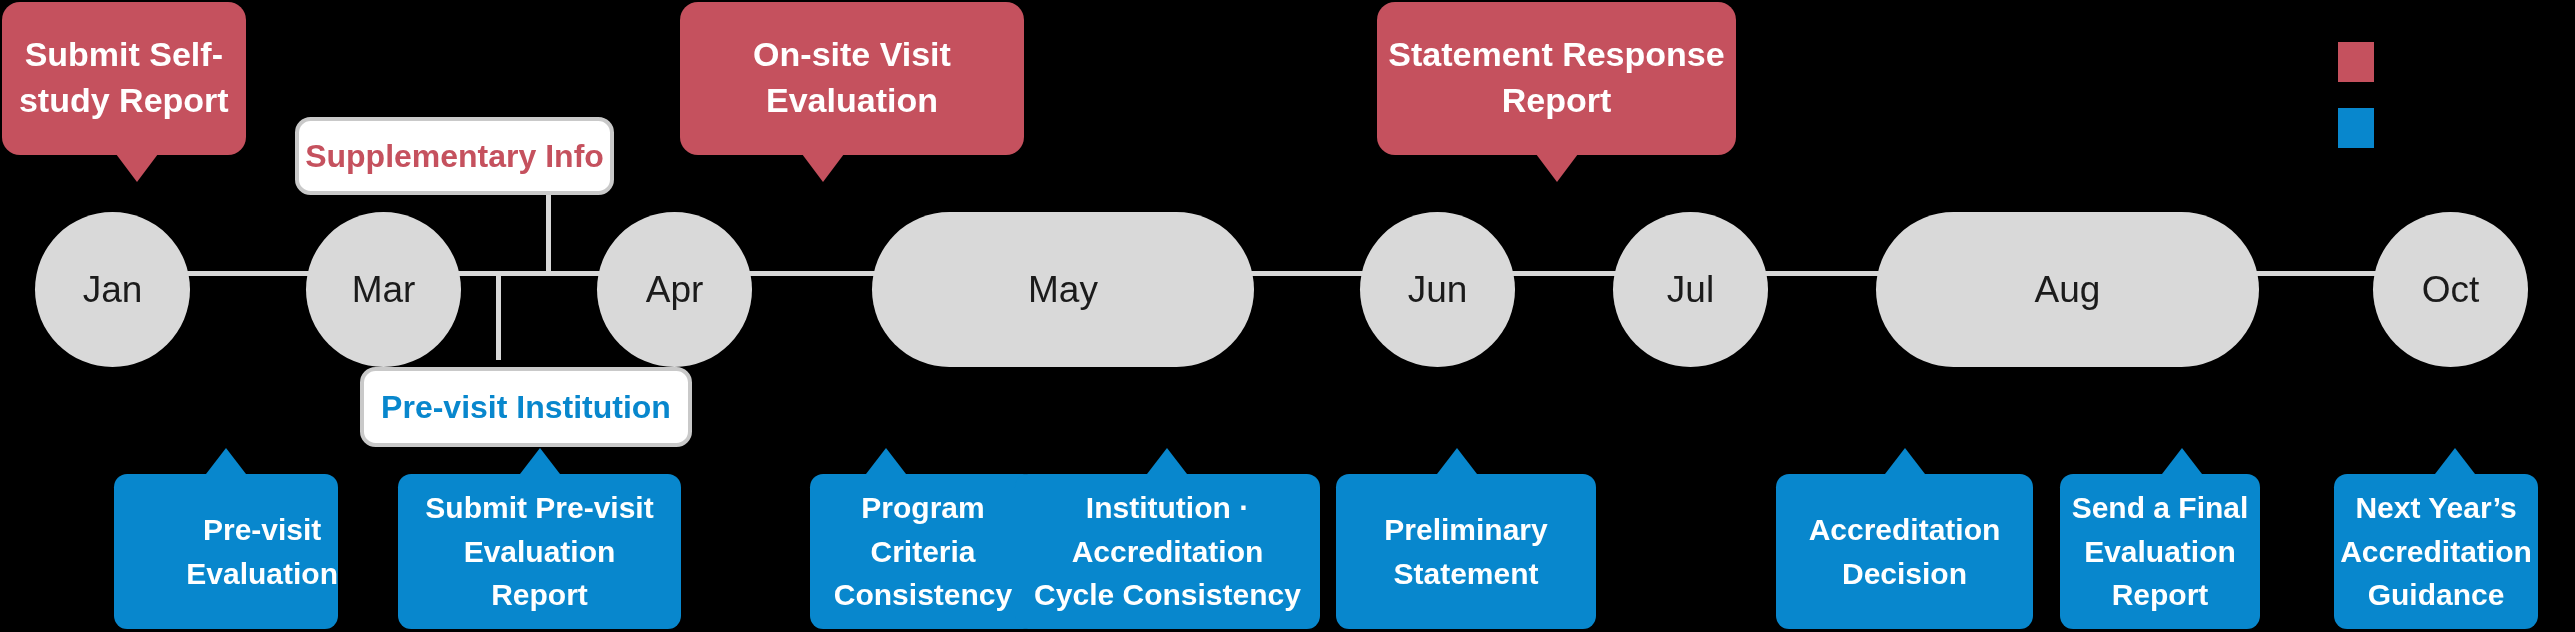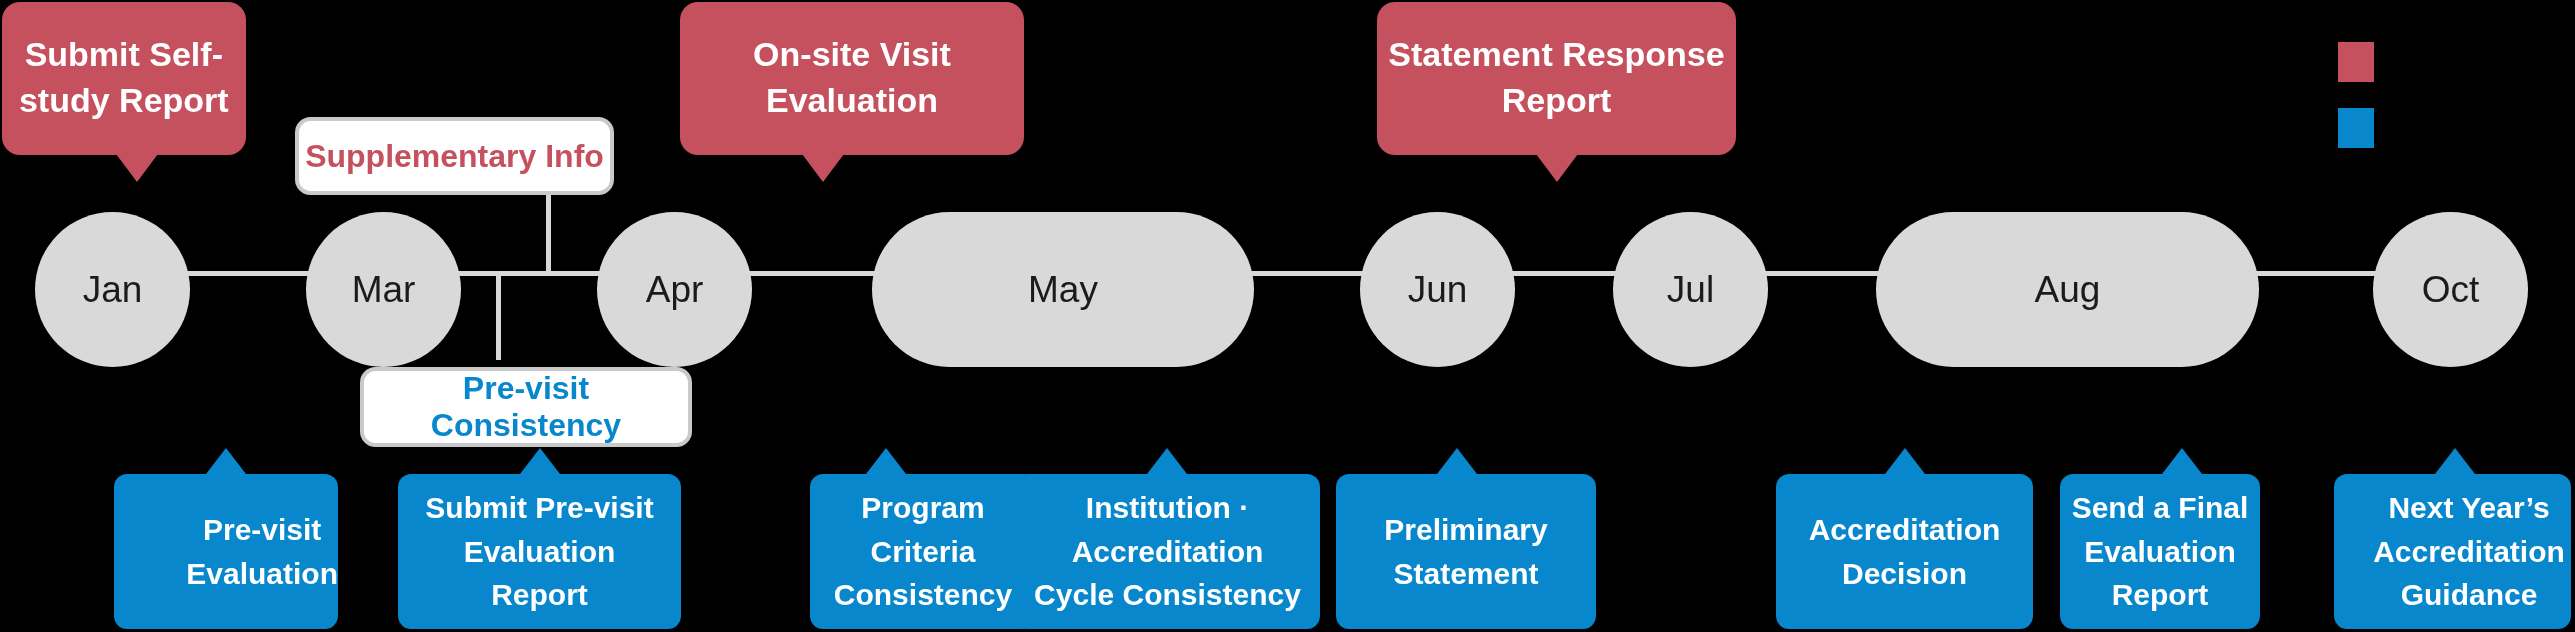--- a/index.html
+++ b/index.html
@@ -91,21 +91,21 @@
   <div class="bubble" style="left:1377px;width:359px;">
     <div class="t">Statement Response
 Report</div>
   </div>
   <div class="tri-down" style="left:1536px;"></div>
 
   <div class="note red-text" style="left:295px;top:109px;width:319px;height:78px;">
     <span>Supplementary Info</span>
   </div>
   <div class="note blue-text" style="left:360px;top:359px;width:332px;height:80px;">
-    <span>Pre-visit Consistency</span>
+    <span>Pre-visit Institution</span>
   </div>
 
   <div class="tri-up" style="left:206px;"></div>
   <div class="callout" style="left:114px;width:224px;justify-content:flex-end;"><span>Pre-visit
 Evaluation</span></div>
 
   <div class="tri-up" style="left:520px;"></div>
   <div class="callout" style="left:398px;width:283px;"><span>Submit Pre-visit
 Evaluation
 Report</span></div>
@@ -127,21 +127,21 @@
   <div class="tri-up" style="left:1885px;"></div>
   <div class="callout" style="left:1776px;width:257px;"><span>Accreditation
 Decision</span></div>
 
   <div class="tri-up" style="left:2162px;"></div>
   <div class="callout" style="left:2060px;width:200px;"><span>Send a Final
 Evaluation
 Report</span></div>
 
   <div class="tri-up" style="left:2435px;"></div>
-  <div class="callout" style="left:2334px;width:204px;padding-left:33px;"><span>Next Year’s
+  <div class="callout" style="left:2334px;width:204px;"><span>Next Year’s
 Accreditation
 Guidance</span></div>
 
   <div class="swatch red" style="left:2338px;top:42px;"></div>
   <div class="swatch blue" style="left:2338px;top:108px;"></div>
 
 </div>
 
 
 </body></html>

